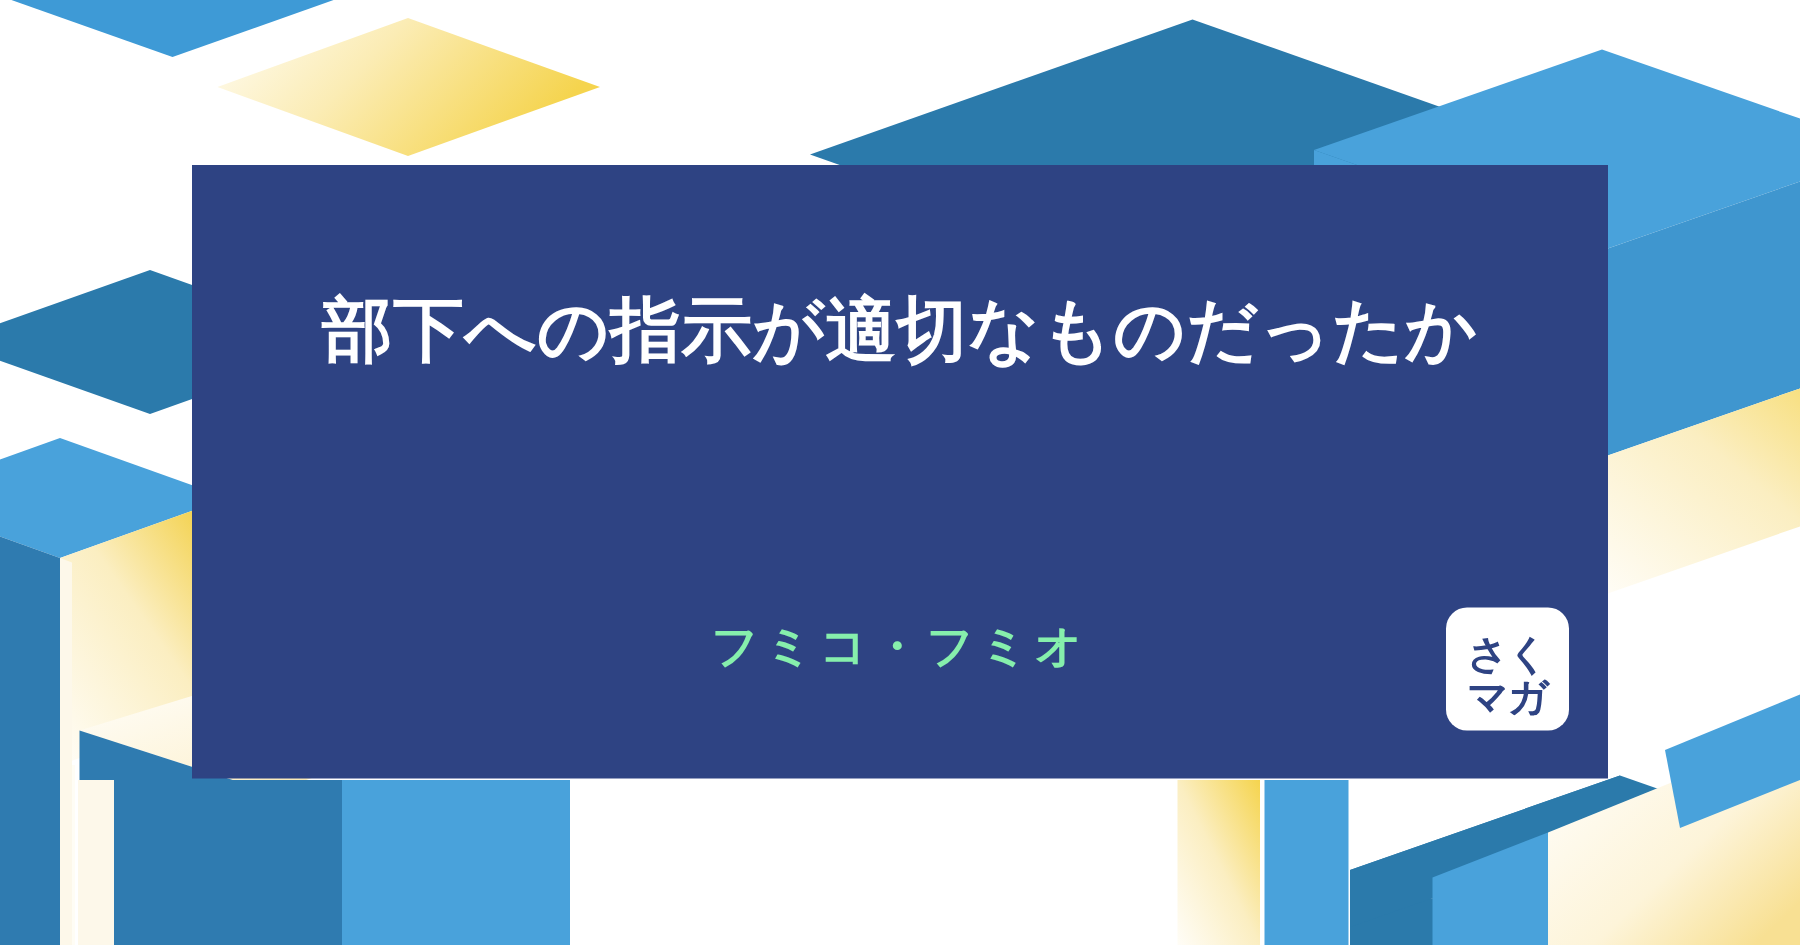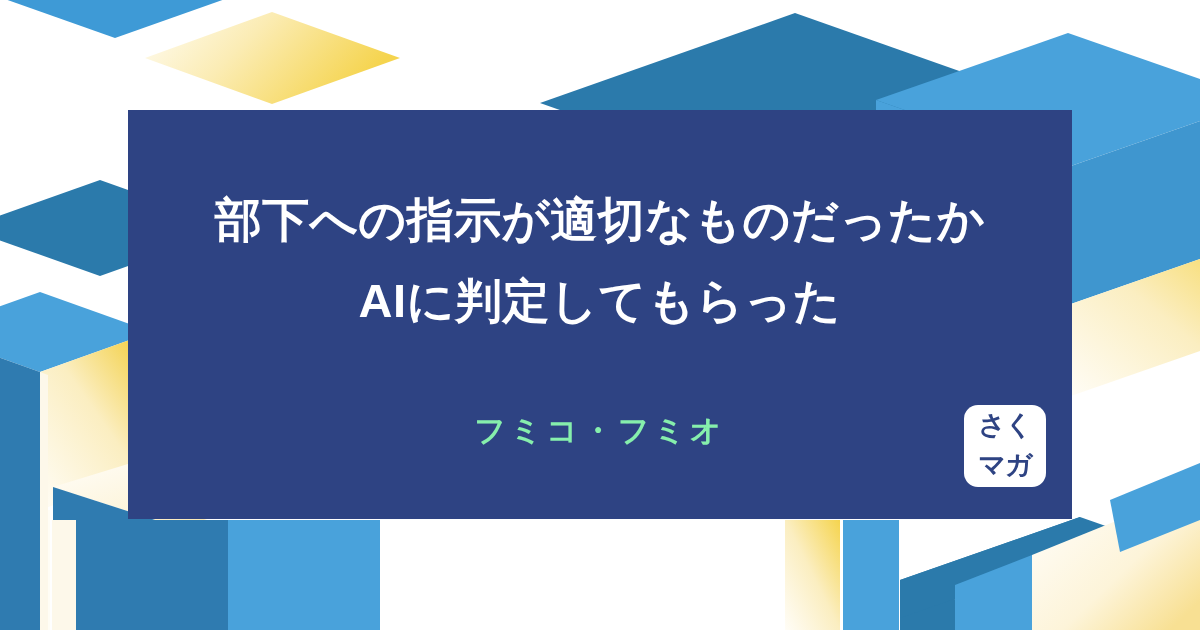--- a/index.html
+++ b/index.html
@@ -80,21 +80,21 @@
     position: absolute;
     left: 836px;
     top: 295px;
     width: 82px;
     height: 82px;
     background: #ffffff;
     border-radius: 14px;
     display: flex;
     flex-direction: column;
     align-items: center;
-    justify-content: space-between;
+    justify-content: flex-end;
     gap: 2px;
     box-sizing: border-box;
     padding: 7px 6px;
   }
   .logo-line {
     color: #2e4383;
     font-weight: 700;
     font-size: 27px;
     line-height: 1.02;
     letter-spacing: -0.03em;
@@ -212,21 +212,20 @@
 
     <g>
       <polygon points="-40,96 60,131 -40,166 -140,131" fill="#49a2db" opacity="0"></polygon>
     </g>
   </svg>
 
   <div id="title-panel">
 
     <div id="title-block">
       <div class="title-line">部下への指示が適切なものだったか</div>
-      <div class="title-line">AIに判定してもらった</div>
     </div>
 
     <div id="author-name">フミコ・フミオ</div>
 
     <div id="site-logo">
       <div class="logo-line">さく</div>
       <div class="logo-line">マガ</div>
     </div>
 
   </div>

